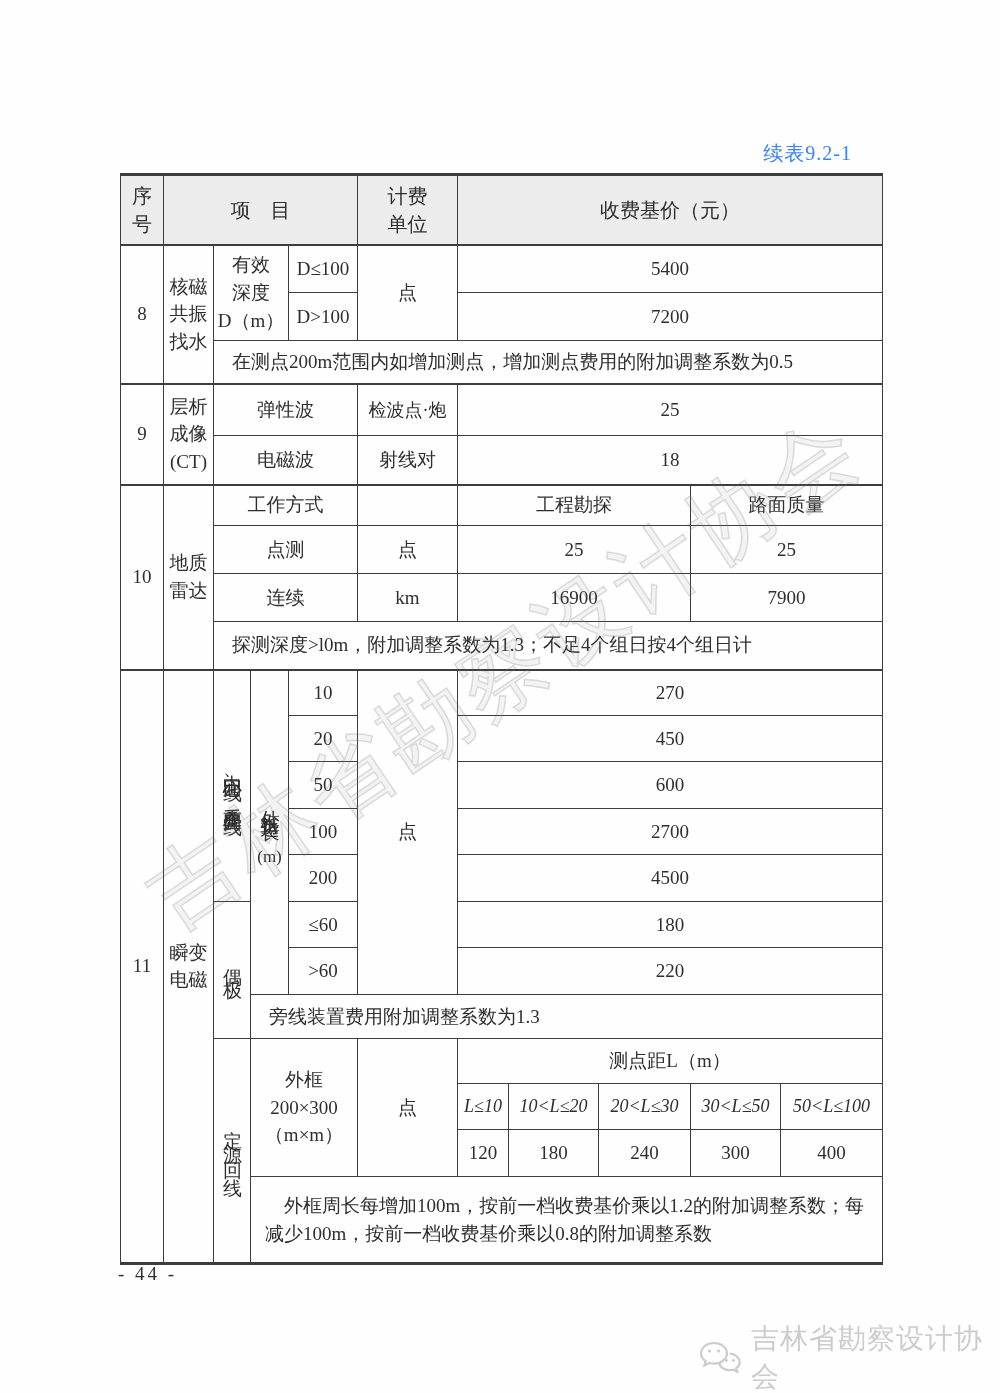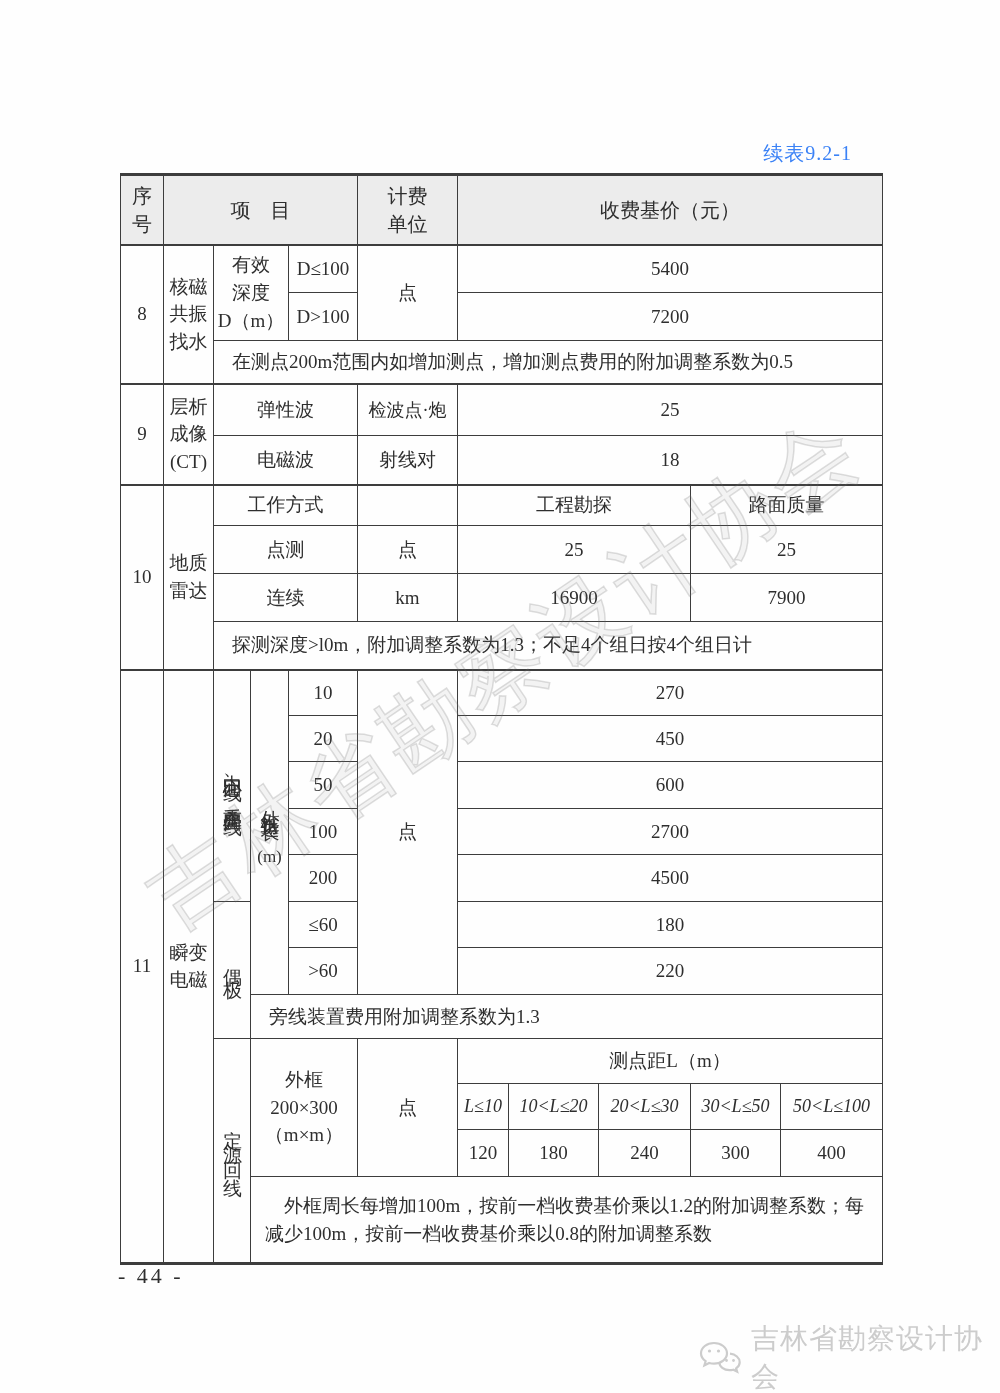--- a/index.html
+++ b/index.html
@@ -77,21 +77,21 @@
     position:absolute;left:505px;top:672px;
     transform:translate(-50%,-50%) rotate(-34deg);
     font-size:88px;letter-spacing:5px;white-space:nowrap;
     color:rgba(120,120,120,0.08);
     -webkit-text-stroke:1.5px rgba(110,110,110,0.22);
     z-index:2;pointer-events:none;
     font-family:"Liberation Serif","DejaVu Serif",serif;
   }
   .page-number{
     position:absolute;left:118px;top:1263px;
-    font-size:22px;letter-spacing:3px;text-align:right;
+    font-size:19px;letter-spacing:3px;text-align:right;
   }
   .wm-footer{
     position:absolute;left:697px;top:1320px;
     display:flex;align-items:center;gap:8px;
     color:#cccccc;
     font-size:28px;letter-spacing:1px;
     z-index:2;
   }
   .wm-footer svg{display:block;}
 </style>

